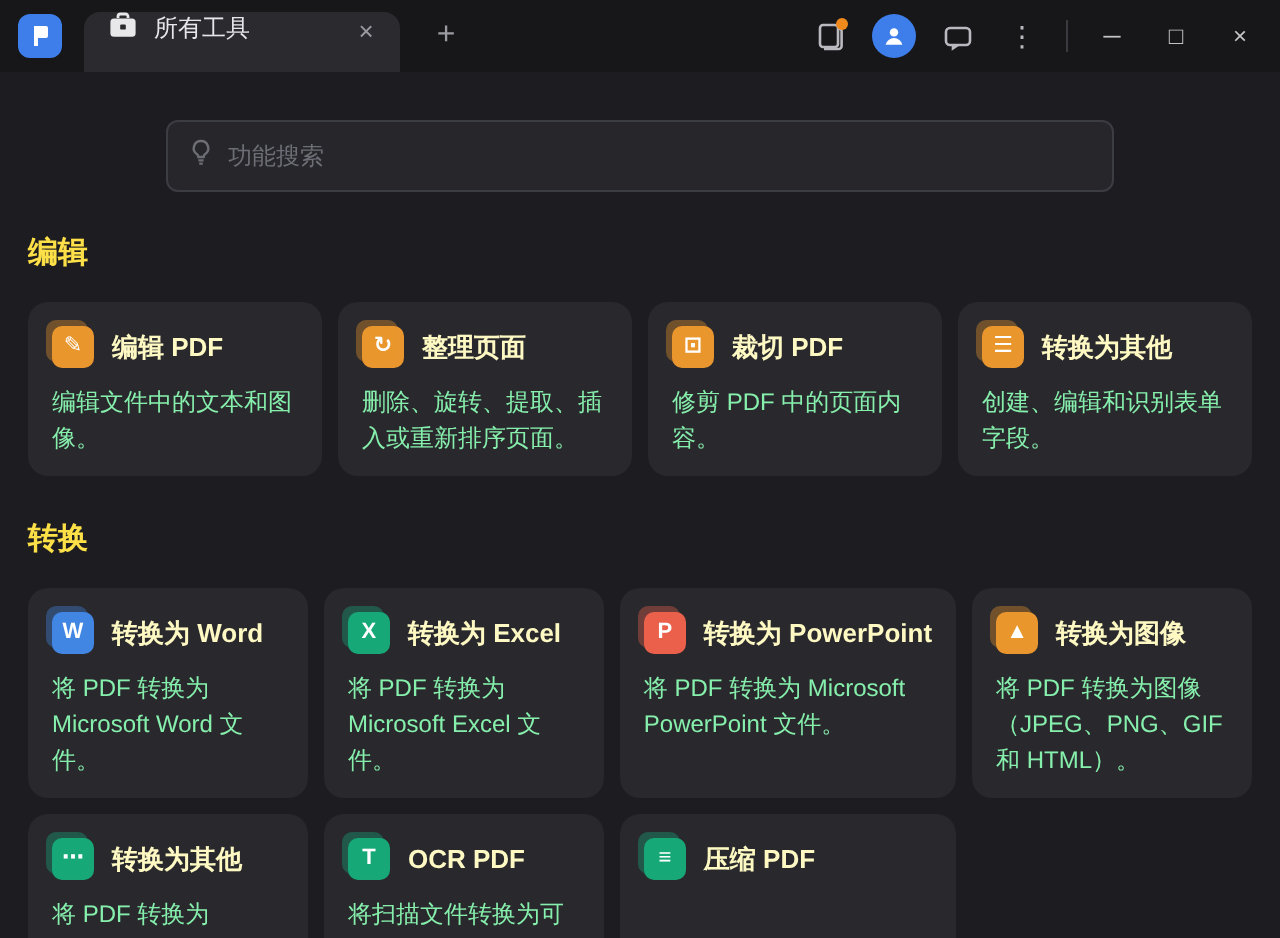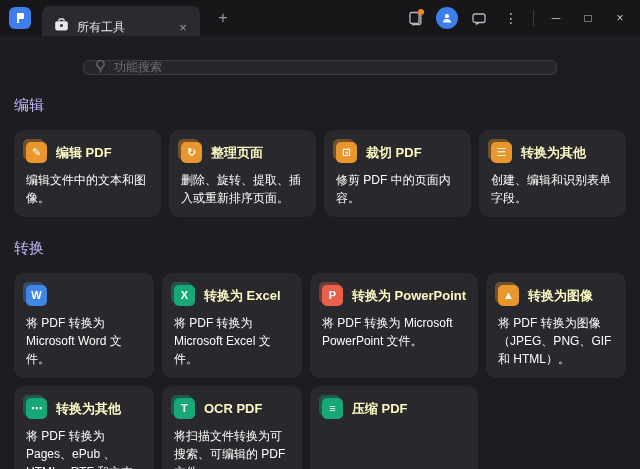--- a/index.html
+++ b/index.html
@@ -16,21 +16,21 @@
     height:36px; background:#17171a; display:flex; align-items:center;
     position:relative; user-select:none;
   }
   .app-logo {
     width:22px; height:22px; margin:0 11px 0 9px; border-radius:6px;
     background:#3D7EEB; display:flex; align-items:center; justify-content:center;
     flex:0 0 auto;
   }
   .tab {
     height:30px; align-self:flex-end; width:158px; background:#2a2a2f;
-    border-radius:8px 8px 0 0; display:flex; align-items:flex-end;
+    border-radius:8px 8px 0 0; display:flex; align-items:flex-start;
     padding:0 8px 0 12px; gap:8px; cursor:pointer;
   }
   .tab-label { font-size:12px; color:#e7e7ea; flex:1 1 auto; white-space:nowrap; overflow:hidden; }
   .tab-close {
     width:18px; height:18px; border-radius:4px; display:flex; align-items:center; justify-content:center;
     color:#9a9aa1; font-size:13px; line-height:1;
   }
   .newtab {
     width:26px; height:26px; margin-left:10px; border-radius:6px; color:#9a9aa1;
     display:flex; align-items:center; justify-content:center; font-size:16px; font-weight:400;
@@ -50,27 +50,27 @@
     width:22px; height:22px; border-radius:50%; background:#3D7EEB;
     display:flex; align-items:center; justify-content:center;
   }
   .kebab { font-size:14px; letter-spacing:0; color:#b9b9bf; }
   .tb-sep { width:1px; height:16px; background:#3a3a40; margin:0 4px; }
   .win-ctrl { font-size:12px; color:#c3c3c8; }
 
   
   .content { padding:0 14px; }
   .searchbar {
-    margin:24px auto 0; width:474px; height:15px; background:#26262b;
+    margin:24px auto 0; width:474px; height:36px; background:#26262b;
     border:1px solid #3c3c43; border-radius:6px; display:flex; align-items:center;
     padding:0 10px; gap:7px; cursor:text;
   }
   .search-placeholder { font-size:12px; color:#6d6d75; }
 
-  .section-title { font-size:15px; font-weight:normal; color:#c4b5fd; margin-top:22px; }
+  .section-title { font-size:15px; font-weight:bold; color:#fde047; margin-top:22px; }
   .section-title.first { margin-top:21px; }
 
   .tools-grid {
     margin-top:15px; display:grid; grid-template-columns:repeat(4,1fr); gap:8px;
   }
   .tool-card {
     background:#28282d; border-radius:10px; padding:12px 12px 10px; cursor:pointer;
     min-height:66px;
   }
   .tools-grid.tall .tool-card { min-height:76px; }
@@ -78,21 +78,21 @@
   .tool-icon {
     width:21px; height:21px; border-radius:5px; background:var(--c,#E9962E);
     display:flex; align-items:center; justify-content:center; position:relative; flex:0 0 auto;
   }
   .tool-icon::before {
     content:""; position:absolute; inset:0; border-radius:5px; background:var(--c,#E9962E);
     transform:translate(-3px,-3px); opacity:.38; z-index:0;
   }
   .tool-glyph { position:relative; z-index:1; color:#fff; font-size:11px; font-weight:bold; line-height:1; }
   .tool-title { font-size:13px; font-weight:bold; color:#fef9c3; white-space:nowrap; }
-  .tool-desc { margin-top:8px; font-size:12px; line-height:1.5; color:#ffffff; }
+  .tool-desc { margin-top:8px; font-size:12px; line-height:1.5; color:#86efac; }
 </style>
 </head>
 <body>
 
 <div class="window">
 
   <div class="titlebar">
     <div class="app-logo">
       <svg width="12" height="12" viewBox="0 0 12 12">
           <path d="M3 1 h6 a1 1 0 0 1 1 1 v4 a1 1 0 0 1 -1 1 H5 v4 H3 Z" fill="#ffffff"></path>
@@ -197,20 +197,21 @@
       </div>
     </div>
 
     <div class="section-title">转换</div>
     <div class="tools-grid tall">
       <div class="tool-card">
         <div class="card-head">
           <span class="tool-icon" style="--c: #4186E3;">
               <span class="tool-glyph">W</span>
             </span>
+          <span class="tool-title">转换为 Word</span>
         </div>
         <div class="tool-desc">将 PDF 转换为 Microsoft Word 文件。</div>
       </div>
       <div class="tool-card">
         <div class="card-head">
           <span class="tool-icon" style="--c: #18A878;">
               <span class="tool-glyph">X</span>
             </span>
           <span class="tool-title">转换为 Excel</span>
         </div>

